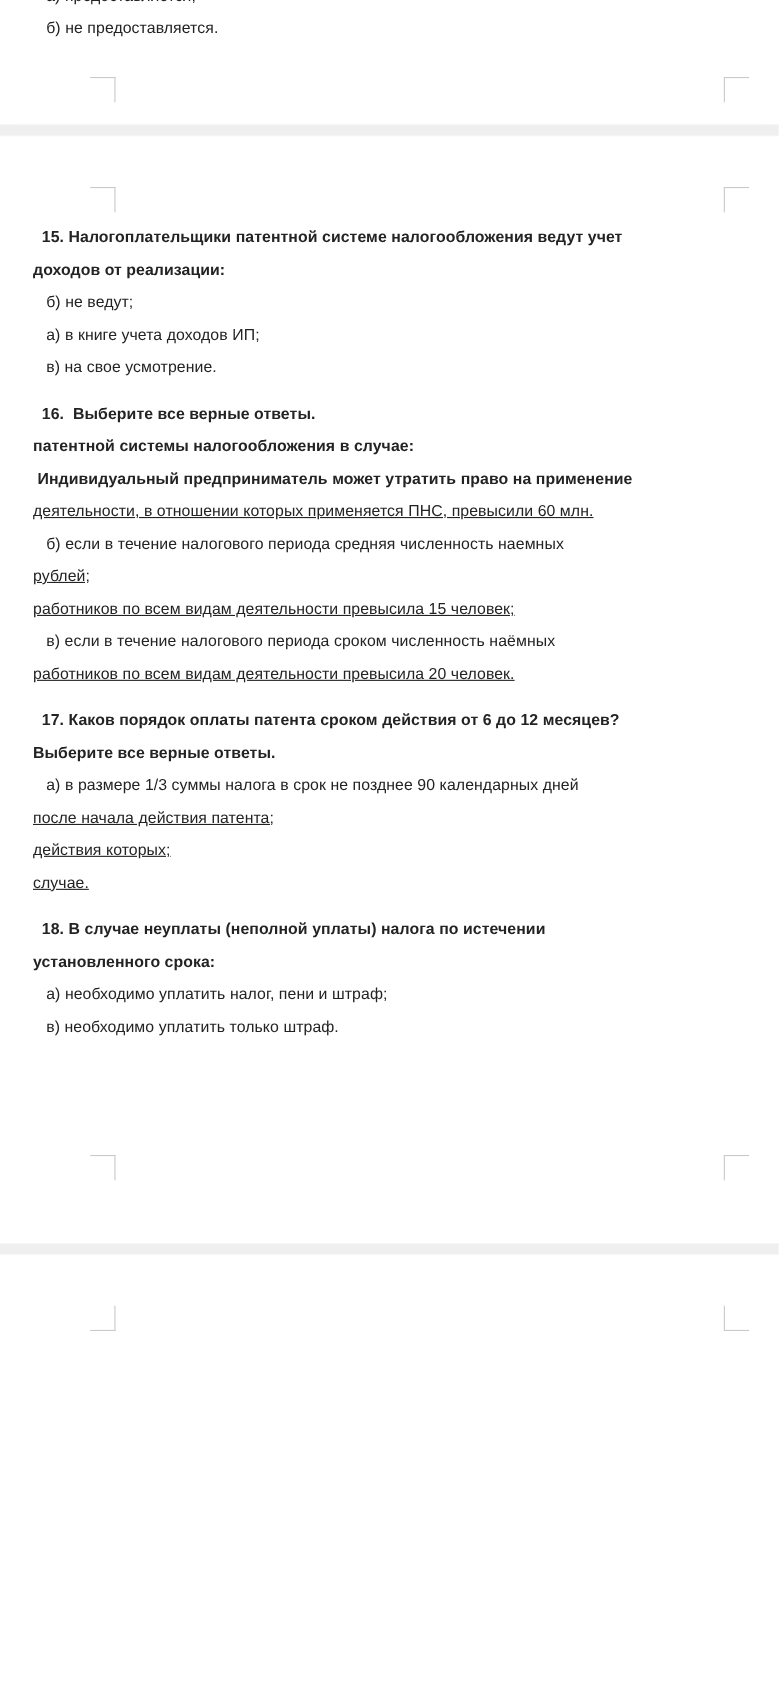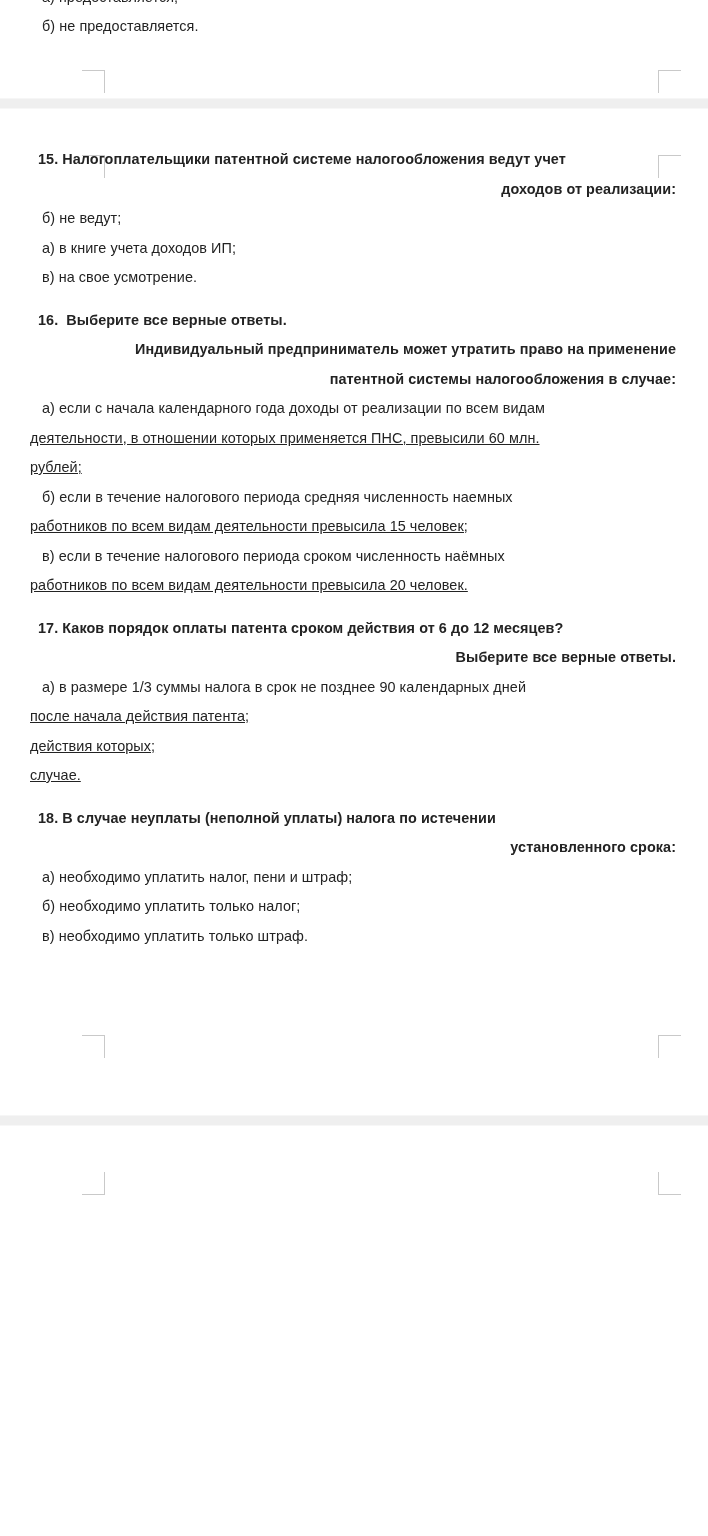--- a/index.html
+++ b/index.html
@@ -59,21 +59,20 @@
     letter-spacing: 0.005em;
     white-space: pre-wrap;
   }
 
   .q-title {
     font-weight: bold;
     text-indent: 8px;
   }
   .q-title.cont {
     text-indent: 0;
-    text-align: right;
   }
   .answer {
     text-indent: 12px;
   }
   .answer.cont {
     text-indent: 0;
     text-decoration: underline;
   }
 
   .q-block { margin-top: 13px; }
@@ -87,76 +86,74 @@
   }
   .clipped-line p {
     position: absolute;
     top: -17px;
     left: 0;
   }
 </style>
 </head>
 <body>
 
-<div class="page" style="height:98px;border-radius:15px;">
+<div class="page" style="height:113px;border-radius:15px;">
   <div class="content">
     <div class="clipped-line">
       <p class="answer">а) предоставляется;</p>
     </div>
     <p class="answer">б) не предоставляется.</p>
   </div>
   <div class="corner tl" style="left:82px; top:70px;"></div>
   <div class="corner tr" style="left:658px; top:70px;"></div>
 </div>
 
 <div class="page-gap"></div>
 
 <div class="page" style="height:1006px;">
   <div class="corner tl" style="left:82px; top:46px;"></div>
   <div class="corner tr" style="left:658px; top:46px;"></div>
   <div class="corner tl" style="left:82px; top:926px;"></div>
   <div class="corner tr" style="left:658px; top:926px;"></div>
 
-  <div class="content" style="padding-top:36px;">
+  <div class="content" style="padding-top:78px;">
 
     <div class="q-block first">
       <p class="q-title">15. Налогоплательщики патентной системе налогообложения ведут учет</p>
       <p class="q-title cont">доходов от реализации:</p>
       <p class="answer">б) не ведут;</p>
       <p class="answer">а) в книге учета доходов ИП;</p>
       <p class="answer">в) на свое усмотрение.</p>
     </div>
 
     <div class="q-block">
       <p class="q-title">16.  Выберите все верные ответы.</p>
+      <p class="q-title cont">патентной системы налогообложения в случае:</p>
       <p class="q-title cont"> Индивидуальный предприниматель может утратить право на применение</p>
-      <p class="q-title cont">патентной системы налогообложения в случае:</p>
-      <p class="answer">а) если с начала календарного года доходы от реализации по всем видам</p>
       <p class="answer cont">деятельности, в отношении которых применяется ПНС, превысили 60 млн.</p>
+      <p class="answer">б) если в течение налогового периода средняя численность наемных</p>
       <p class="answer cont">рублей;</p>
-      <p class="answer">б) если в течение налогового периода средняя численность наемных</p>
       <p class="answer cont">работников по всем видам деятельности превысила 15 человек;</p>
       <p class="answer">в) если в течение налогового периода сроком численность наёмных</p>
       <p class="answer cont">работников по всем видам деятельности превысила 20 человек.</p>
     </div>
 
     <div class="q-block">
       <p class="q-title">17. Каков порядок оплаты патента сроком действия от 6 до 12 месяцев?</p>
       <p class="q-title cont">Выберите все верные ответы.</p>
       <p class="answer">а) в размере 1/3 суммы налога в срок не позднее 90 календарных дней</p>
       <p class="answer cont">после начала действия патента;</p>
       <p class="answer cont">действия которых;</p>
       <p class="answer cont">случае.</p>
     </div>
 
     <div class="q-block">
       <p class="q-title">18. В случае неуплаты (неполной уплаты) налога по истечении</p>
       <p class="q-title cont">установленного срока:</p>
       <p class="answer">а) необходимо уплатить налог, пени и штраф;</p>
-      <p class="answer">б) необходимо уплатить только налог;</p>
       <p class="answer">в) необходимо уплатить только штраф.</p>
     </div>
 
   </div>
 </div>
 
 <div class="page-gap"></div>
 
 <div class="page" style="height:374px;">
   <div class="corner bl" style="left:82px; top:46px;"></div>

